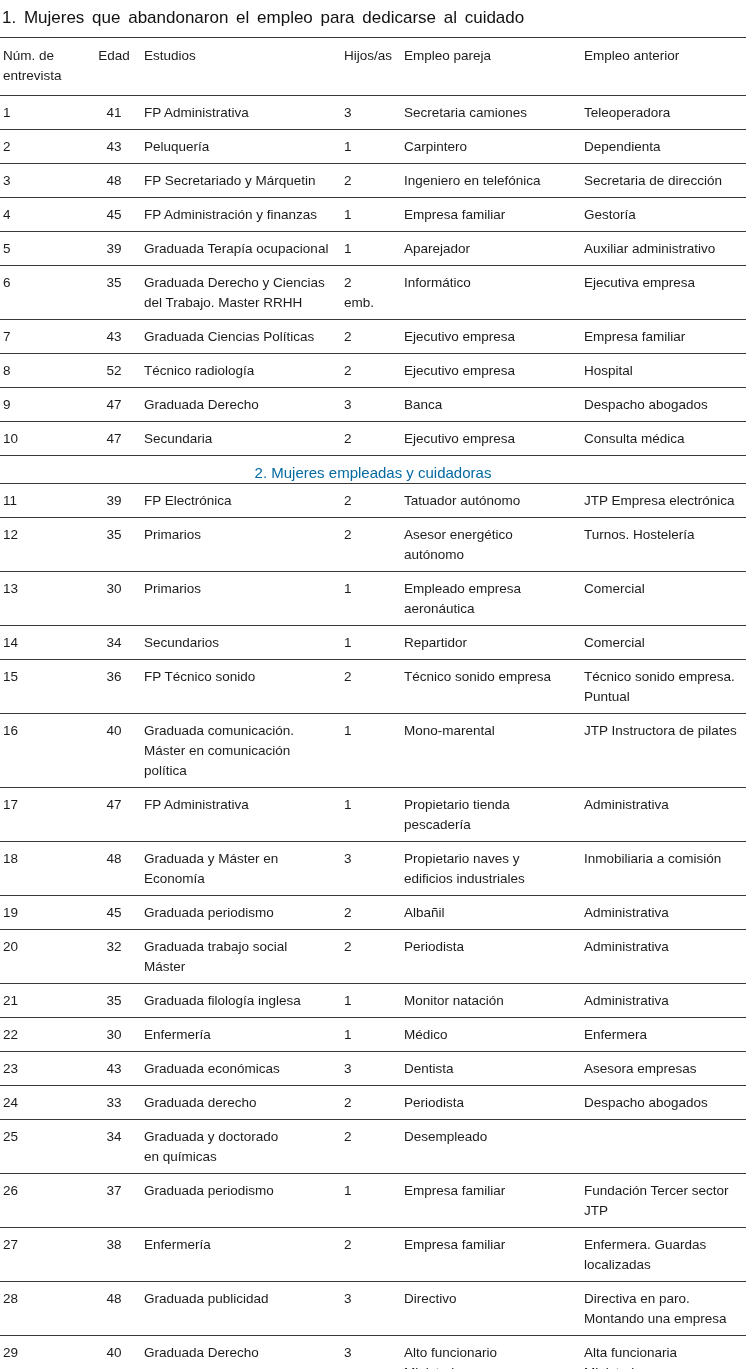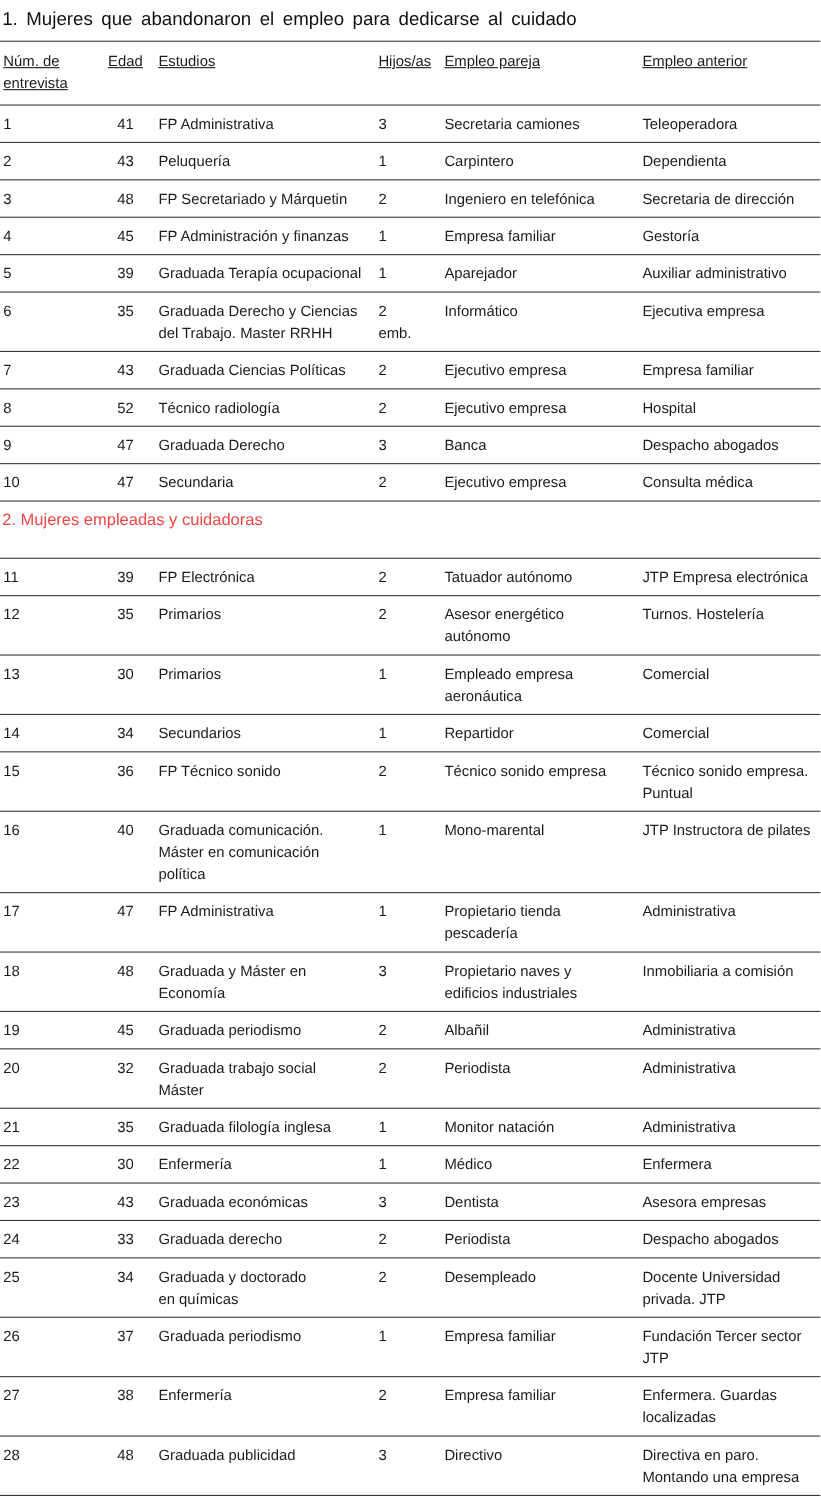--- a/index.html
+++ b/index.html
@@ -20,37 +20,38 @@
     color: #111;
   }
   .grid {
     display: grid;
     grid-template-columns: 88px 52px 200px 60px 180px 166px;
   }
   .thead {
     border-top: 1px solid #3a3a3a;
     border-bottom: 1px solid #3a3a3a;
   }
-  .thead .cell { padding-top: 8px; padding-bottom: 9px; text-decoration: underline; }
+  .thead .cell { padding-top: 8px; padding-bottom: 9px; }
   .row { border-bottom: 1px solid #3a3a3a; }
   .cell {
     padding: 7px 4px 6px 4px;
     line-height: 20px;
     white-space: pre-line;
   }
   .c0 { padding-left: 3px; }
   .c1 { text-align: center; }
   .c3 { text-align: left; }
   .thead .c2, .thead .c4, .thead .c5 { text-align: left; }
   .section-row {
     border-bottom: 1px solid #3a3a3a;
-    padding: 7px 2px 24px 2px;
+    padding: 7px 2px 0 2px;
     line-height: 20px;
     font-size: 15px;
-    color: #ef4444;
+    color: #0369a1;
+    text-align: center;
   }
 </style>
 </head>
 <body>
 
 <div class="page">
 
   <div class="title">1. Mujeres que abandonaron el empleo para dedicarse al cuidado</div>
 
   <div class="grid thead">
@@ -266,22 +267,20 @@
         <div class="cell c4">Periodista</div>
         <div class="cell c5">Despacho abogados</div>
       </div>
       <div class="grid row">
         <div class="cell c0">25</div>
         <div class="cell c1">34</div>
         <div class="cell c2">Graduada y doctorado
 en químicas</div>
         <div class="cell c3">2</div>
         <div class="cell c4">Desempleado</div>
-        <div class="cell c5">Docente Universidad
-privada. JTP</div>
       </div>
       <div class="grid row">
         <div class="cell c0">26</div>
         <div class="cell c1">37</div>
         <div class="cell c2">Graduada periodismo</div>
         <div class="cell c3">1</div>
         <div class="cell c4">Empresa familiar</div>
         <div class="cell c5">Fundación Tercer sector
 JTP</div>
       </div>

